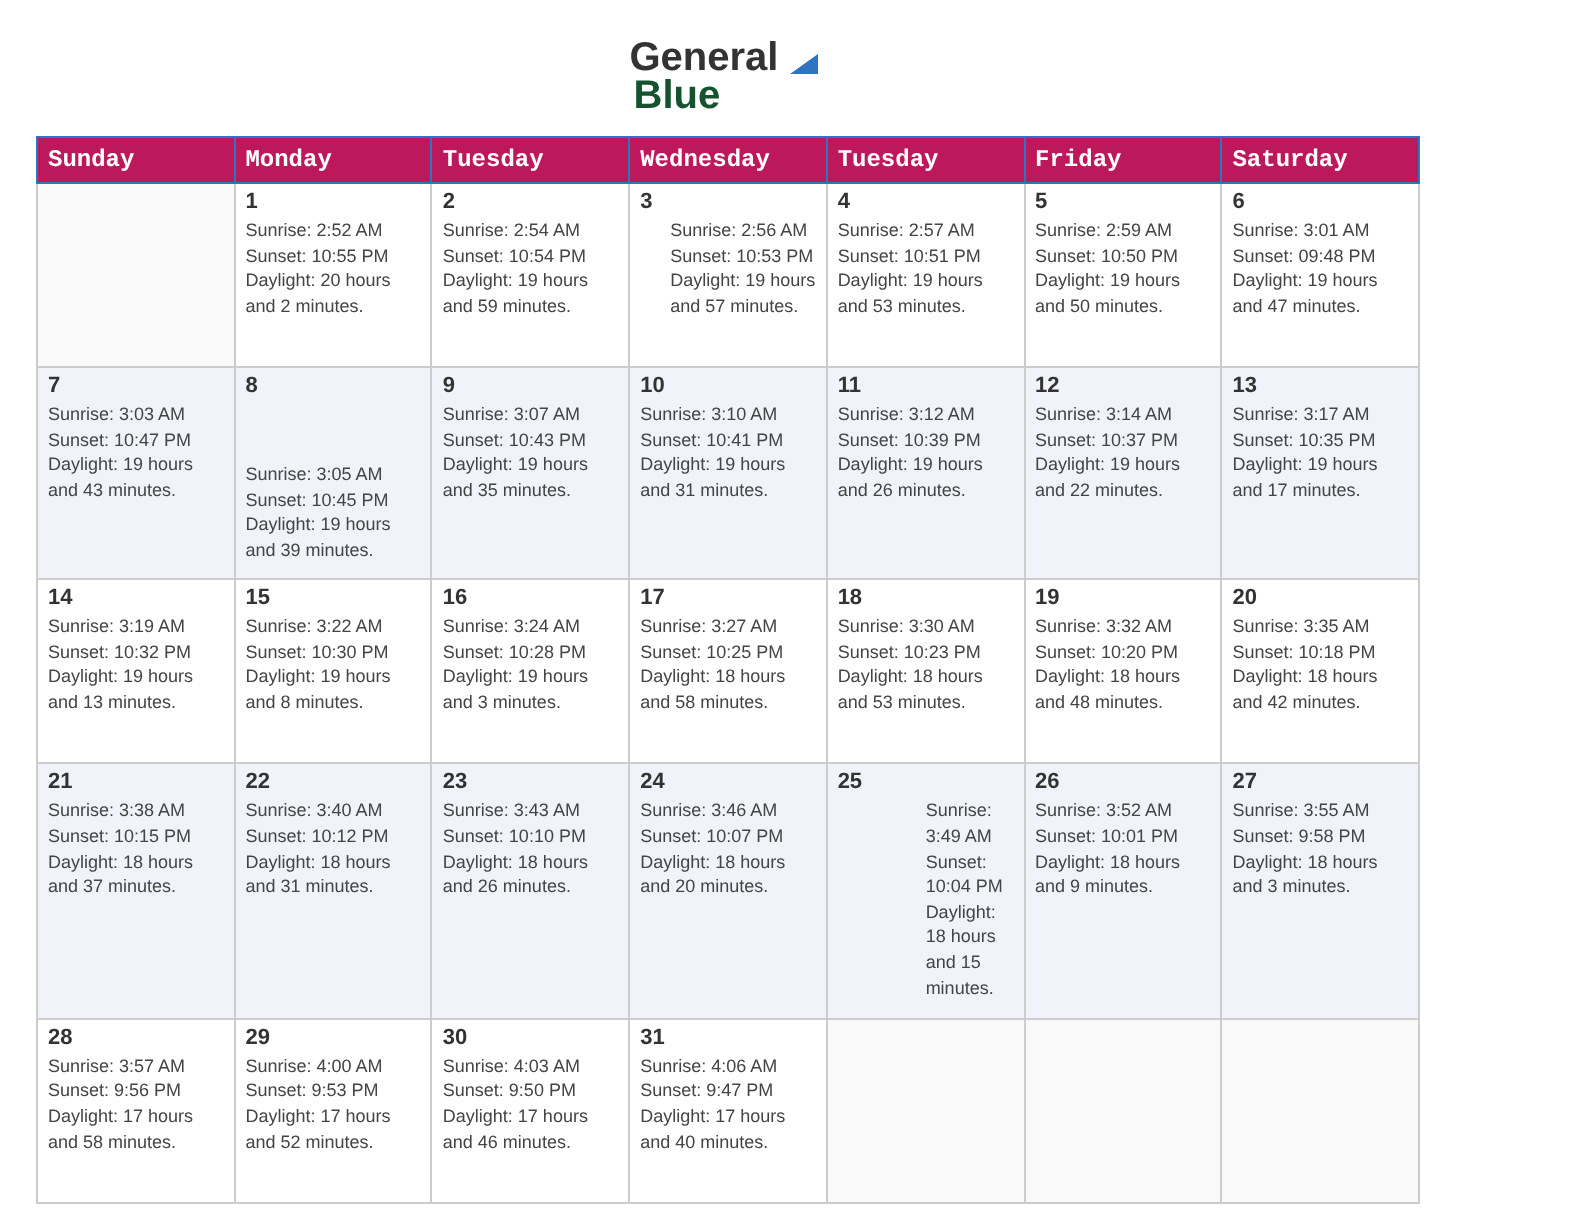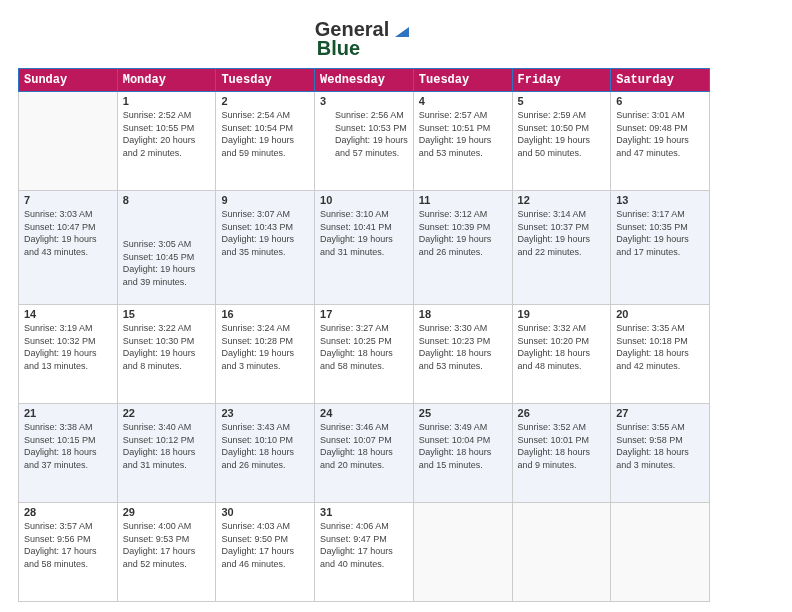--- a/index.html
+++ b/index.html
@@ -291,21 +291,21 @@
           </td>
           <td>
             <div class="day-num">24</div>
             <div class="day-info" style="white-space: pre-line;">Sunrise: 3:46 AM
 Sunset: 10:07 PM
 Daylight: 18 hours
 and 20 minutes.</div>
           </td>
           <td>
             <div class="day-num">25</div>
-            <div class="day-info" style="white-space: pre-line;">Sunrise: 3:49 AM
+            <div class="day-info" style="white-space: pre-line; margin-left: 44px;">Sunrise: 3:49 AM
 Sunset: 10:04 PM
 Daylight: 18 hours
 and 15 minutes.</div>
           </td>
           <td>
             <div class="day-num">26</div>
             <div class="day-info" style="white-space: pre-line;">Sunrise: 3:52 AM
 Sunset: 10:01 PM
 Daylight: 18 hours
 and 9 minutes.</div>

